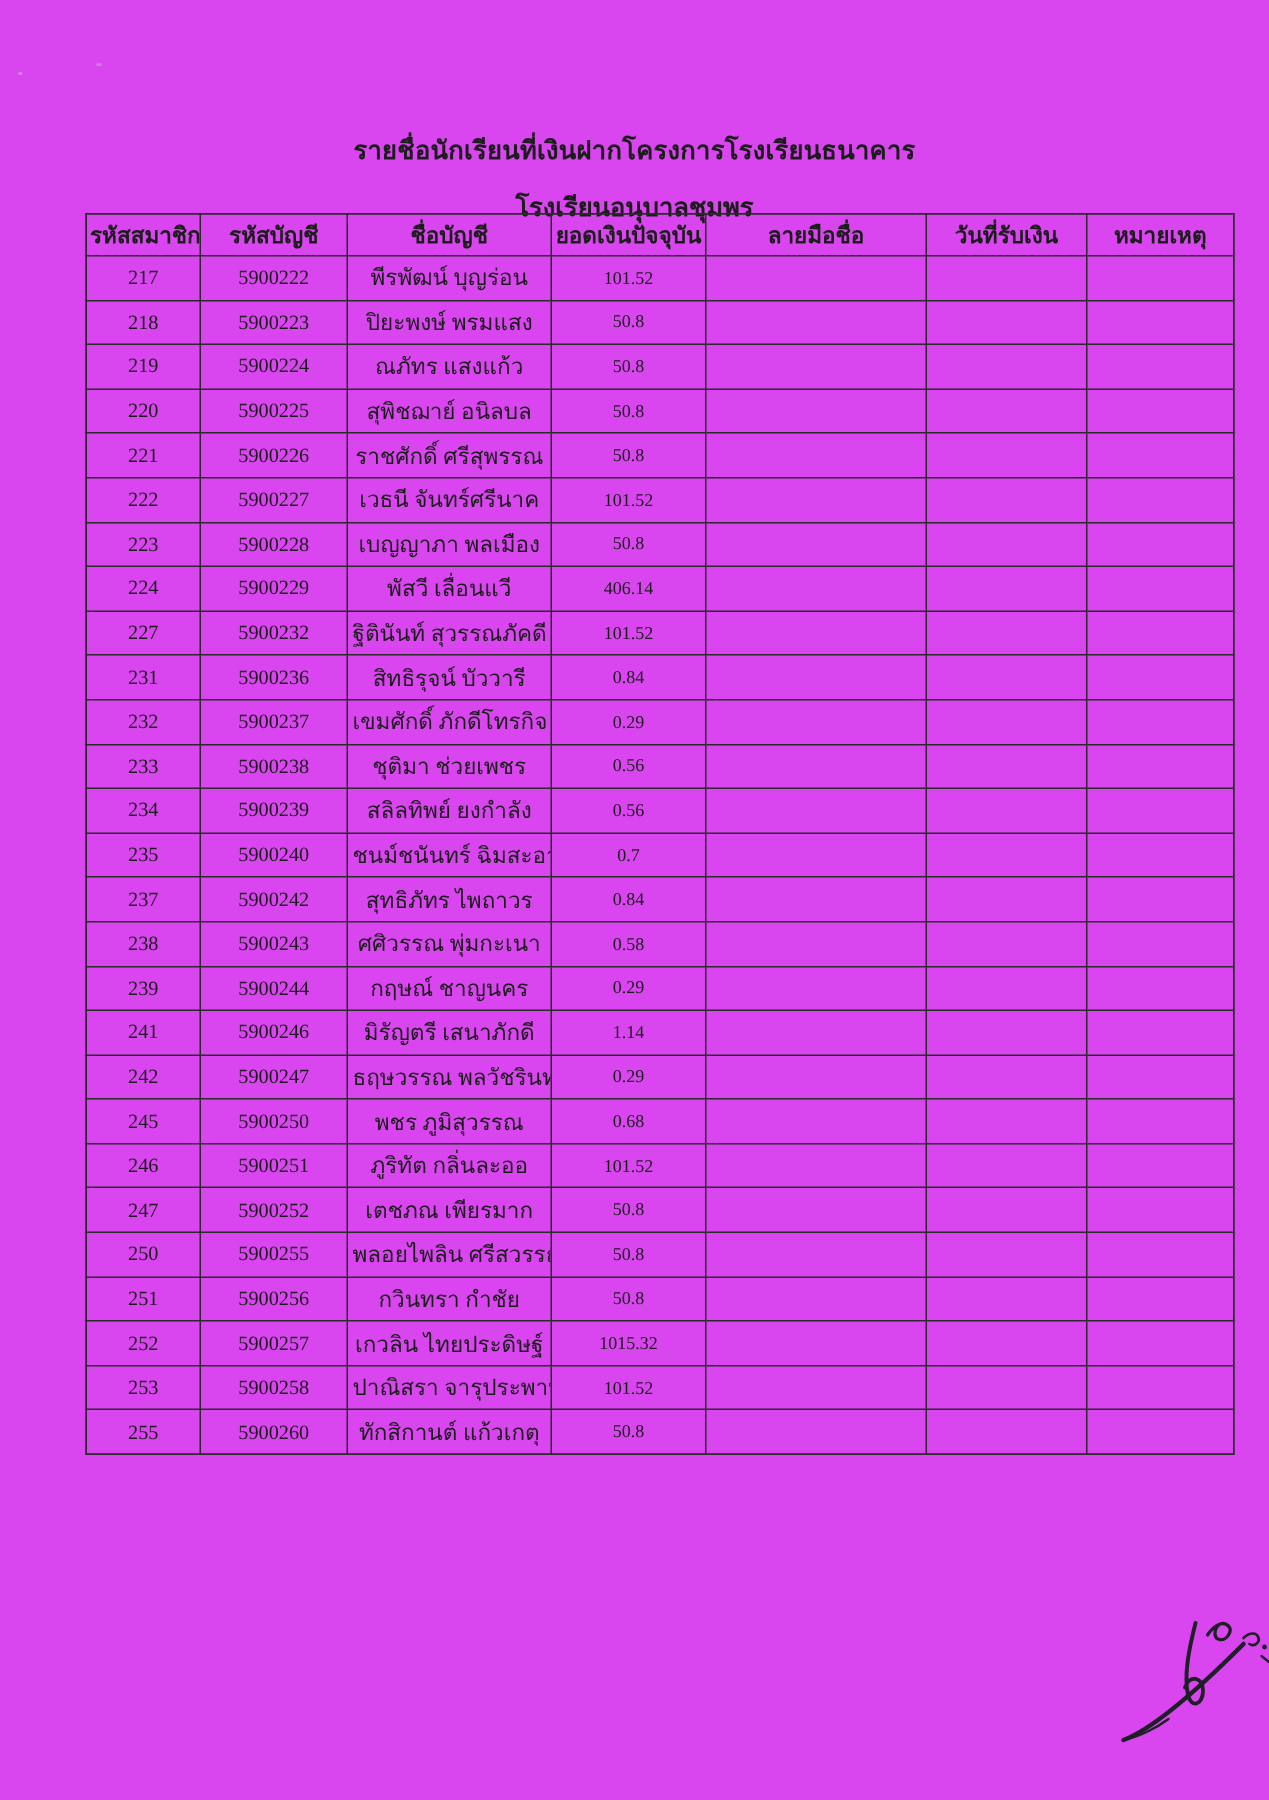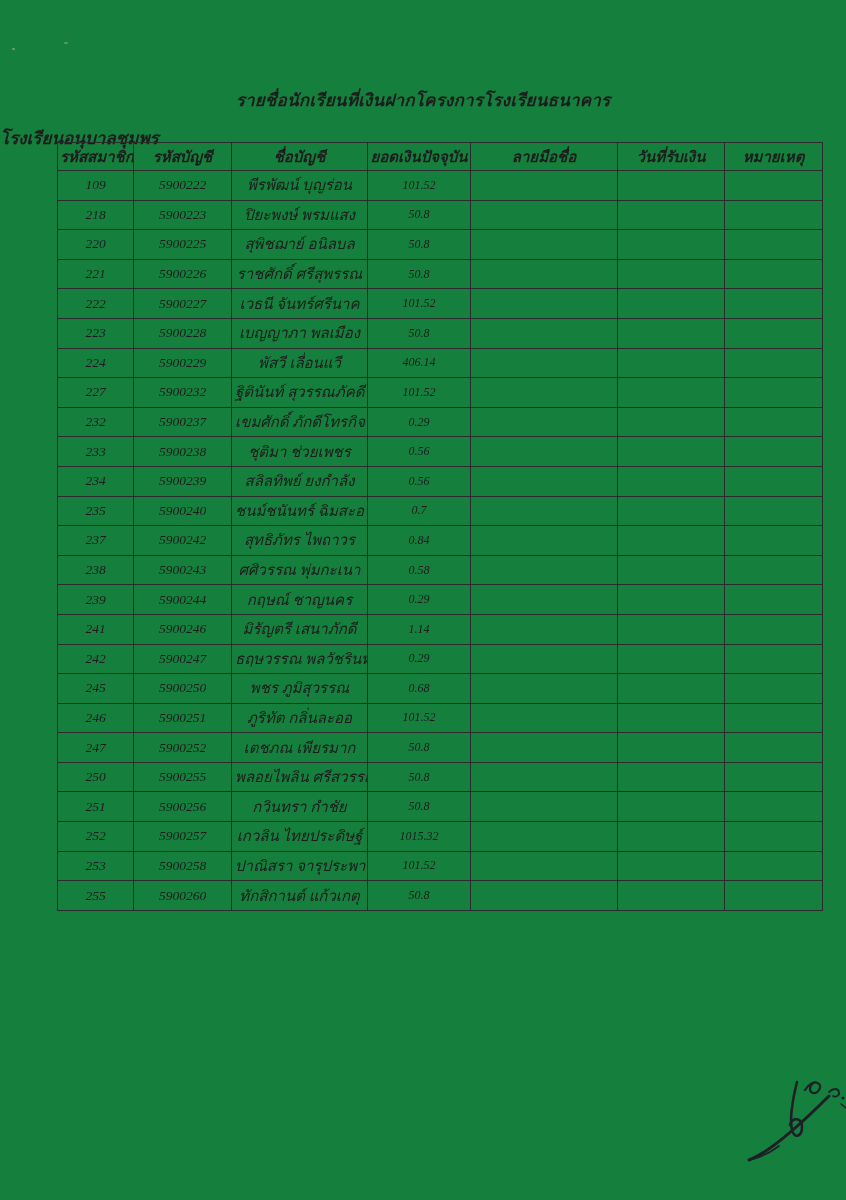--- a/index.html
+++ b/index.html
@@ -6,31 +6,30 @@
   body{
     width:846px;height:1200px;
     background:#f2f1ef;
     font-family:"Liberation Serif","DejaVu Serif",serif;
     color:#1c1c1c;
     position:relative;
     overflow:hidden;
   }
   .page{
     position:absolute;left:0;top:0;width:846px;height:1200px;
-    background:#15803d;
-    font-style:italic;
+    background:#d946ef;
   }
   .doc-title{
     position:absolute;left:0;top:86px;width:846px;
     text-align:center;font-size:17px;font-weight:600;
     letter-spacing:.2px;
   }
   .doc-subtitle{
     position:absolute;left:0;top:124px;width:846px;
-    font-size:17px;font-weight:600;
+    text-align:center;font-size:17px;font-weight:600;
   }
   table.roster{
     position:absolute;left:57px;top:142px;width:765px;
     border-collapse:collapse;table-layout:fixed;
     font-size:15px;
   }
   table.roster,table.roster th,table.roster td{
     border:1.6px solid #2b2b2b;
   }
   table.roster{outline:1.2px solid #2b2b2b;outline-offset:-1px;}
@@ -80,39 +79,48 @@
         <th>รหัสบัญชี</th>
         <th>ชื่อบัญชี</th>
         <th>ยอดเงินปัจจุบัน</th>
         <th>ลายมือชื่อ</th>
         <th>วันที่รับเงิน</th>
         <th>หมายเหตุ</th>
       </tr>
     </thead>
     <tbody>
     <tr>
-      <td class="c-member">109</td>
+      <td class="c-member">217</td>
       <td class="c-account">5900222</td>
       <td class="c-name">พีรพัฒน์ บุญร่อน</td>
       <td class="c-balance">101.52</td>
       <td class="c-sign"></td>
       <td class="c-date"></td>
       <td class="c-remark"></td>
     </tr>
 
     <tr>
       <td class="c-member">218</td>
       <td class="c-account">5900223</td>
       <td class="c-name">ปิยะพงษ์ พรมแสง</td>
       <td class="c-balance">50.8</td>
       <td class="c-sign"></td>
       <td class="c-date"></td>
       <td class="c-remark"></td>
     </tr>
 
+    <tr>
+      <td class="c-member">219</td>
+      <td class="c-account">5900224</td>
+      <td class="c-name">ณภัทร แสงแก้ว</td>
+      <td class="c-balance">50.8</td>
+      <td class="c-sign"></td>
+      <td class="c-date"></td>
+      <td class="c-remark"></td>
+    </tr>
 
     <tr>
       <td class="c-member">220</td>
       <td class="c-account">5900225</td>
       <td class="c-name">สุพิชฌาย์ อนิลบล</td>
       <td class="c-balance">50.8</td>
       <td class="c-sign"></td>
       <td class="c-date"></td>
       <td class="c-remark"></td>
     </tr>
@@ -161,20 +169,29 @@
       <td class="c-member">227</td>
       <td class="c-account">5900232</td>
       <td class="c-name">ฐิตินันท์ สุวรรณภัคดี</td>
       <td class="c-balance">101.52</td>
       <td class="c-sign"></td>
       <td class="c-date"></td>
       <td class="c-remark"></td>
     </tr>
 
 
+    <tr>
+      <td class="c-member">231</td>
+      <td class="c-account">5900236</td>
+      <td class="c-name">สิทธิรุจน์ บัววารี</td>
+      <td class="c-balance">0.84</td>
+      <td class="c-sign"></td>
+      <td class="c-date"></td>
+      <td class="c-remark"></td>
+    </tr>
 
     <tr>
       <td class="c-member">232</td>
       <td class="c-account">5900237</td>
       <td class="c-name">เขมศักดิ์ ภักดีโทรกิจ</td>
       <td class="c-balance">0.29</td>
       <td class="c-sign"></td>
       <td class="c-date"></td>
       <td class="c-remark"></td>
     </tr>

